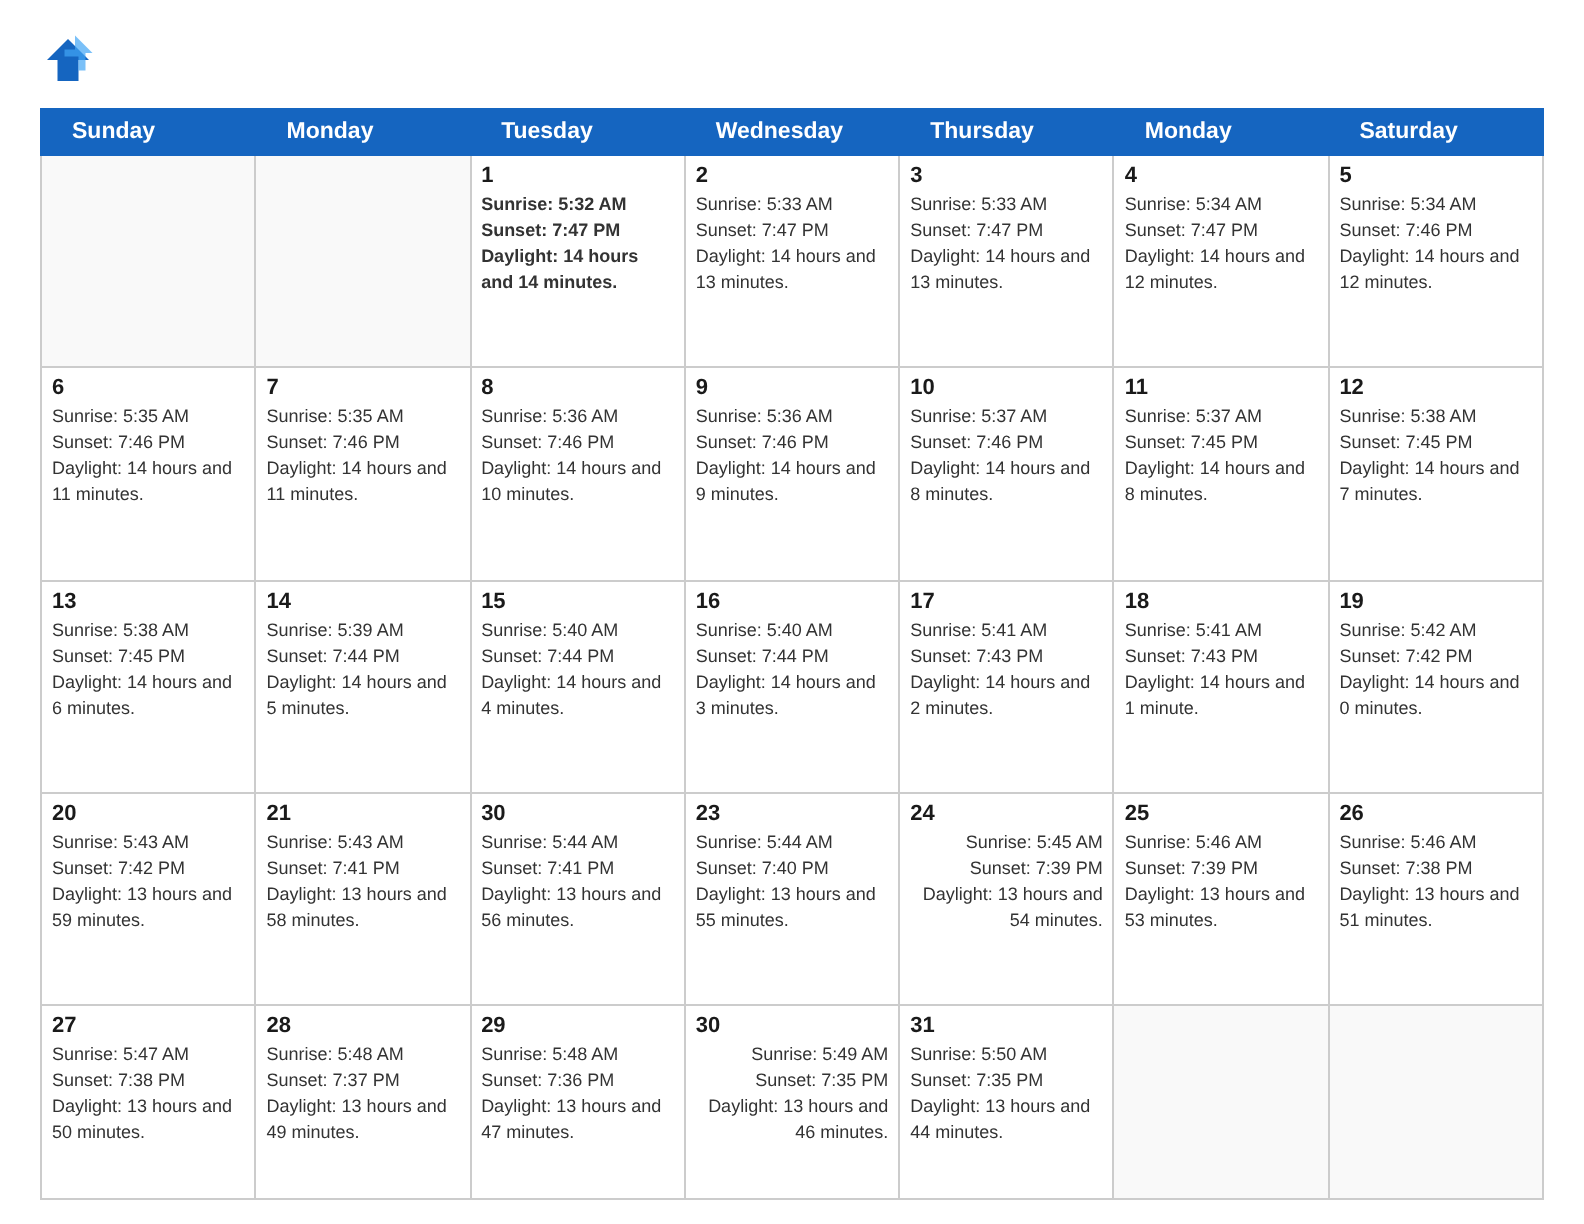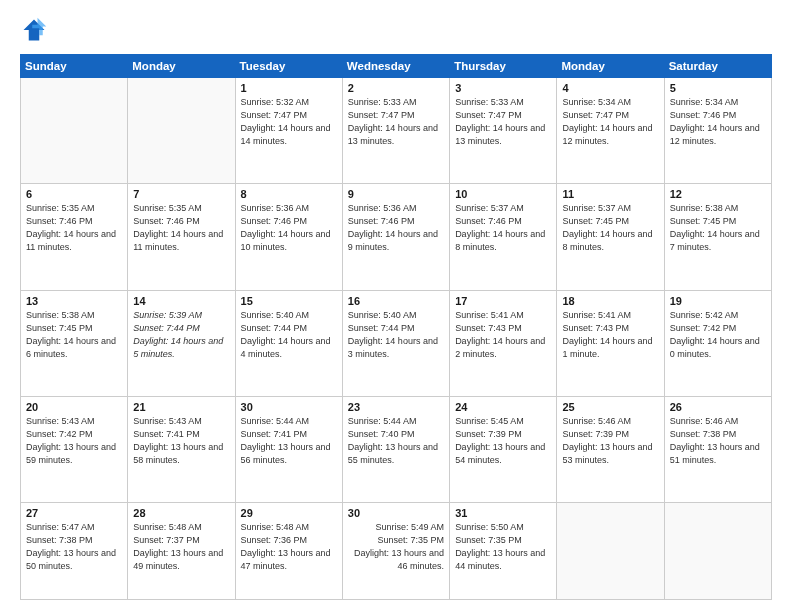--- a/index.html
+++ b/index.html
@@ -59,21 +59,21 @@
       border: 1px solid #ccc;
       border-collapse: collapse;
       width: 100%;
       table-layout: fixed;
     }
     .calendar th {
       background: #1565c0;
       color: #fff;
       font-size: 11.5px;
       font-weight: 600;
-      padding: 5px 4px;
+      padding: 5px 15px;
       text-align: left;
       border: 1px solid #1565c0;
     }
     .calendar td {
       border: 1px solid #ccc;
       vertical-align: top;
       padding: 4px 5px;
       font-size: 9.5px;
       color: #333;
       background: #fff;
@@ -132,21 +132,21 @@
           <th>Monday</th>
           <th>Saturday</th>
         </tr>
     </thead>
     <tbody id="calendar-body">
     <tr class="week-row">
           <td class="empty"></td>
           <td class="empty"></td>
           <td>
             <span class="day-num">1</span>
-            <div class="day-info" style="white-space: pre-line;">Sunrise: 5:32 AM
+            <div class="day-info" style="white-space: pre-line; font-weight: bold;">Sunrise: 5:32 AM
 Sunset: 7:47 PM
 Daylight: 14 hours and 14 minutes.</div>
           </td>
           <td>
             <span class="day-num">2</span>
             <div class="day-info" style="white-space: pre-line;">Sunrise: 5:33 AM
 Sunset: 7:47 PM
 Daylight: 14 hours and 13 minutes.</div>
           </td>
           <td>
@@ -214,21 +214,21 @@
         </tr>
         <tr class="week-row">
           <td>
             <span class="day-num">13</span>
             <div class="day-info" style="white-space: pre-line;">Sunrise: 5:38 AM
 Sunset: 7:45 PM
 Daylight: 14 hours and 6 minutes.</div>
           </td>
           <td>
             <span class="day-num">14</span>
-            <div class="day-info" style="white-space: pre-line; font-style: italic;">Sunrise: 5:39 AM
+            <div class="day-info" style="white-space: pre-line;">Sunrise: 5:39 AM
 Sunset: 7:44 PM
 Daylight: 14 hours and 5 minutes.</div>
           </td>
           <td>
             <span class="day-num">15</span>
             <div class="day-info" style="white-space: pre-line;">Sunrise: 5:40 AM
 Sunset: 7:44 PM
 Daylight: 14 hours and 4 minutes.</div>
           </td>
           <td>
@@ -276,21 +276,21 @@
 Daylight: 13 hours and 56 minutes.</div>
           </td>
           <td>
             <span class="day-num">23</span>
             <div class="day-info" style="white-space: pre-line;">Sunrise: 5:44 AM
 Sunset: 7:40 PM
 Daylight: 13 hours and 55 minutes.</div>
           </td>
           <td>
             <span class="day-num">24</span>
-            <div class="day-info" style="white-space: pre-line;">Sunrise: 5:45 AM
+            <div class="day-info" style="white-space: pre-line; text-align: right;">Sunrise: 5:45 AM
 Sunset: 7:39 PM
 Daylight: 13 hours and 54 minutes.</div>
           </td>
           <td>
             <span class="day-num">25</span>
             <div class="day-info" style="white-space: pre-line;">Sunrise: 5:46 AM
 Sunset: 7:39 PM
 Daylight: 13 hours and 53 minutes.</div>
           </td>
           <td>

